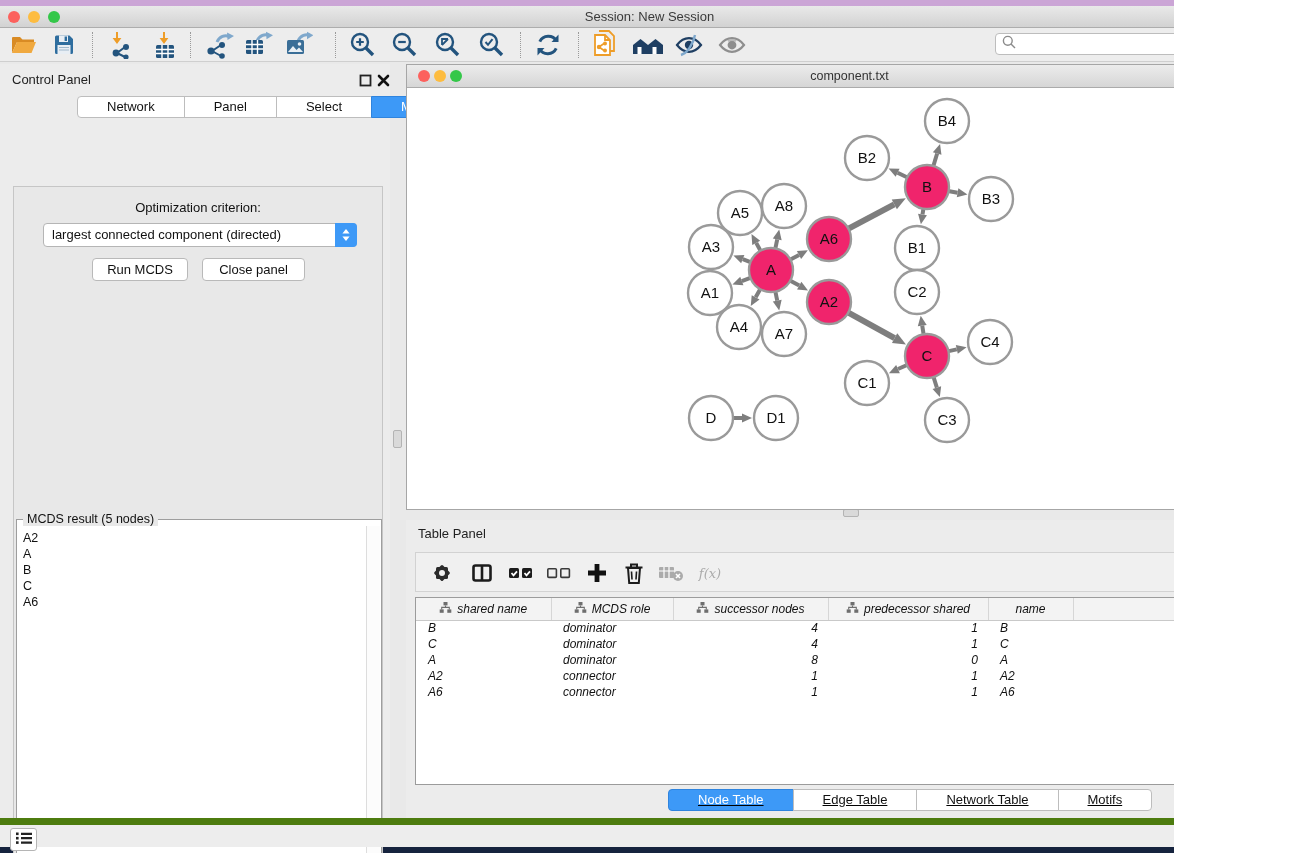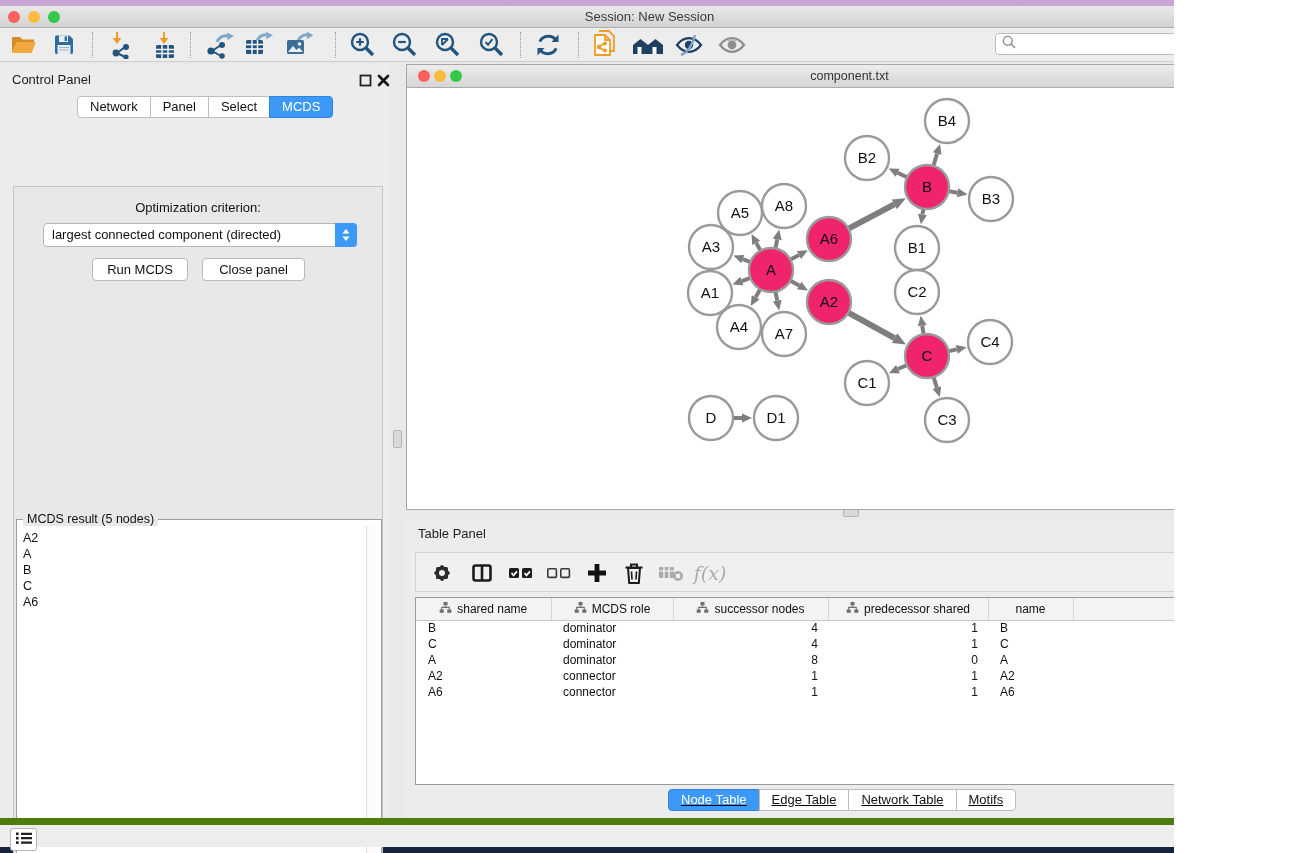--- a/index.html
+++ b/index.html
@@ -25,21 +25,21 @@
   .searchbox { position:absolute; left:995px; top:5px; width:293px; height:22px; background:#fff;
     border:1px solid #BDBDBD; border-radius:4px; display:flex; align-items:center; padding-left:6px; }
   .searchbox input { border:none; outline:none; flex:1; font-size:12px; background:transparent; margin-left:4px; font-family:"Liberation Sans",sans-serif; }
 
   
   .cp { left:0; top:64px; width:390px; height:754px; background:#ECECEC; }
   .panel-title { font-size:13px; color:#222; }
   .win-ctl { width:13px; height:13px; display:inline-block; }
   .tabrow { display:flex; }
   .tab { height:22px; line-height:20px; font-size:13px; color:#111; background:#FFF; border:1px solid #BDBDBD;
-    padding:0 12px; margin-left:-1px; text-align:center; }
+    padding:0 29px; margin-left:-1px; text-align:center; }
   .tab.first { border-radius:4px 0 0 4px; margin-left:0; }
   .tab.last { border-radius:0 4px 4px 0; }
   .tab.active { background:#3D99F7; border-color:#2F84DE; color:#fff; }
   .cp-content { left:13px; top:122px; width:370px; height:684px; background:#E8E8E8; border:1px solid #C6C6C6; }
   .opt-label { width:100%; text-align:center; font-size:13px; color:#111; }
   .selectbox { left:29px; top:36px; width:314px; height:24px; background:#fff; border:1px solid #B5B5B5; border-radius:4px;
     font-size:13px; color:#111; line-height:22px; padding-left:8px; }
   .select-cap { position:absolute; right:-1px; top:-1px; width:22px; height:24px; background:#3D99F7; border-radius:0 4px 4px 0;
     display:flex; flex-direction:column; align-items:center; justify-content:center; }
   .pushbtn { background:#FFF; border:1px solid #B9B9B9; border-radius:4px; font-size:13px; color:#111; text-align:center; }
@@ -55,23 +55,23 @@
   
   .netwin { left:406px; top:64px; width:887px; height:446px; background:#fff; border:1px solid #A6A6A6; }
   .netwin-titlebar { position:absolute; left:0; top:0; right:0; height:23px; background:linear-gradient(#ECECEC,#D6D6D6); border-bottom:1px solid #ABABAB; }
   .netwin-title { width:100%; text-align:center; line-height:23px; font-size:12.5px; color:#333; }
   .net-canvas { position:absolute; left:0; top:24px; right:0; bottom:0; background:#fff; }
 
   
   .tp { left:406px; top:520px; width:893px; height:298px; background:#ECECEC; }
   .tp-toolbar { position:absolute; left:9px; top:32px; width:877px; height:40px; background:#F0F0F0; border:1px solid #D2D2D2; }
   .tp-btn { position:absolute; top:5px; width:32px; height:30px; display:flex; align-items:center; justify-content:center; }
-  .fx { font-family:"DejaVu Serif", serif; font-style:italic; font-size:19px; color:#ABABAB; }
+  .fx { font-family:"DejaVu Serif", serif; font-style:italic; font-size:13px; color:#ABABAB; }
   .datatable { position:absolute; left:9px; top:77px; width:877px; height:188px; background:#fff; border:1px solid #9B9B9B; overflow:hidden; }
-  table.grid { border-collapse:collapse; width:100%; table-layout:fixed; }
+  table.grid { border-collapse:collapse; width:100%; table-layout:fixed;font-style:italic; }
   table.grid th { height:22px; background:#F3F3F3; border-bottom:1px solid #C9C9C9; border-right:1px solid #D6D6D6;
     font-size:12px; font-weight:normal; color:#111; text-align:center; position:relative; }
   table.grid th .th-inner { display:flex; align-items:center; justify-content:center; gap:5px; }
   table.grid td { height:16px; font-size:12px; color:#111; padding:0 10px 0 12px; white-space:nowrap; overflow:hidden; }
   td.num { text-align:right; }
   .tp-tabs { position:absolute; left:262px; top:269px; display:flex;text-decoration:underline; }
 
   
   .statusbar { left:0; top:818px; width:1299px; height:29px; background:#EDEDED; border-top:7px solid #4d7c0f; }
   .sb-btn { position:absolute; background:#FFF; border:1px solid #B5B5B5; border-radius:3px; display:flex; align-items:center; justify-content:center; }

